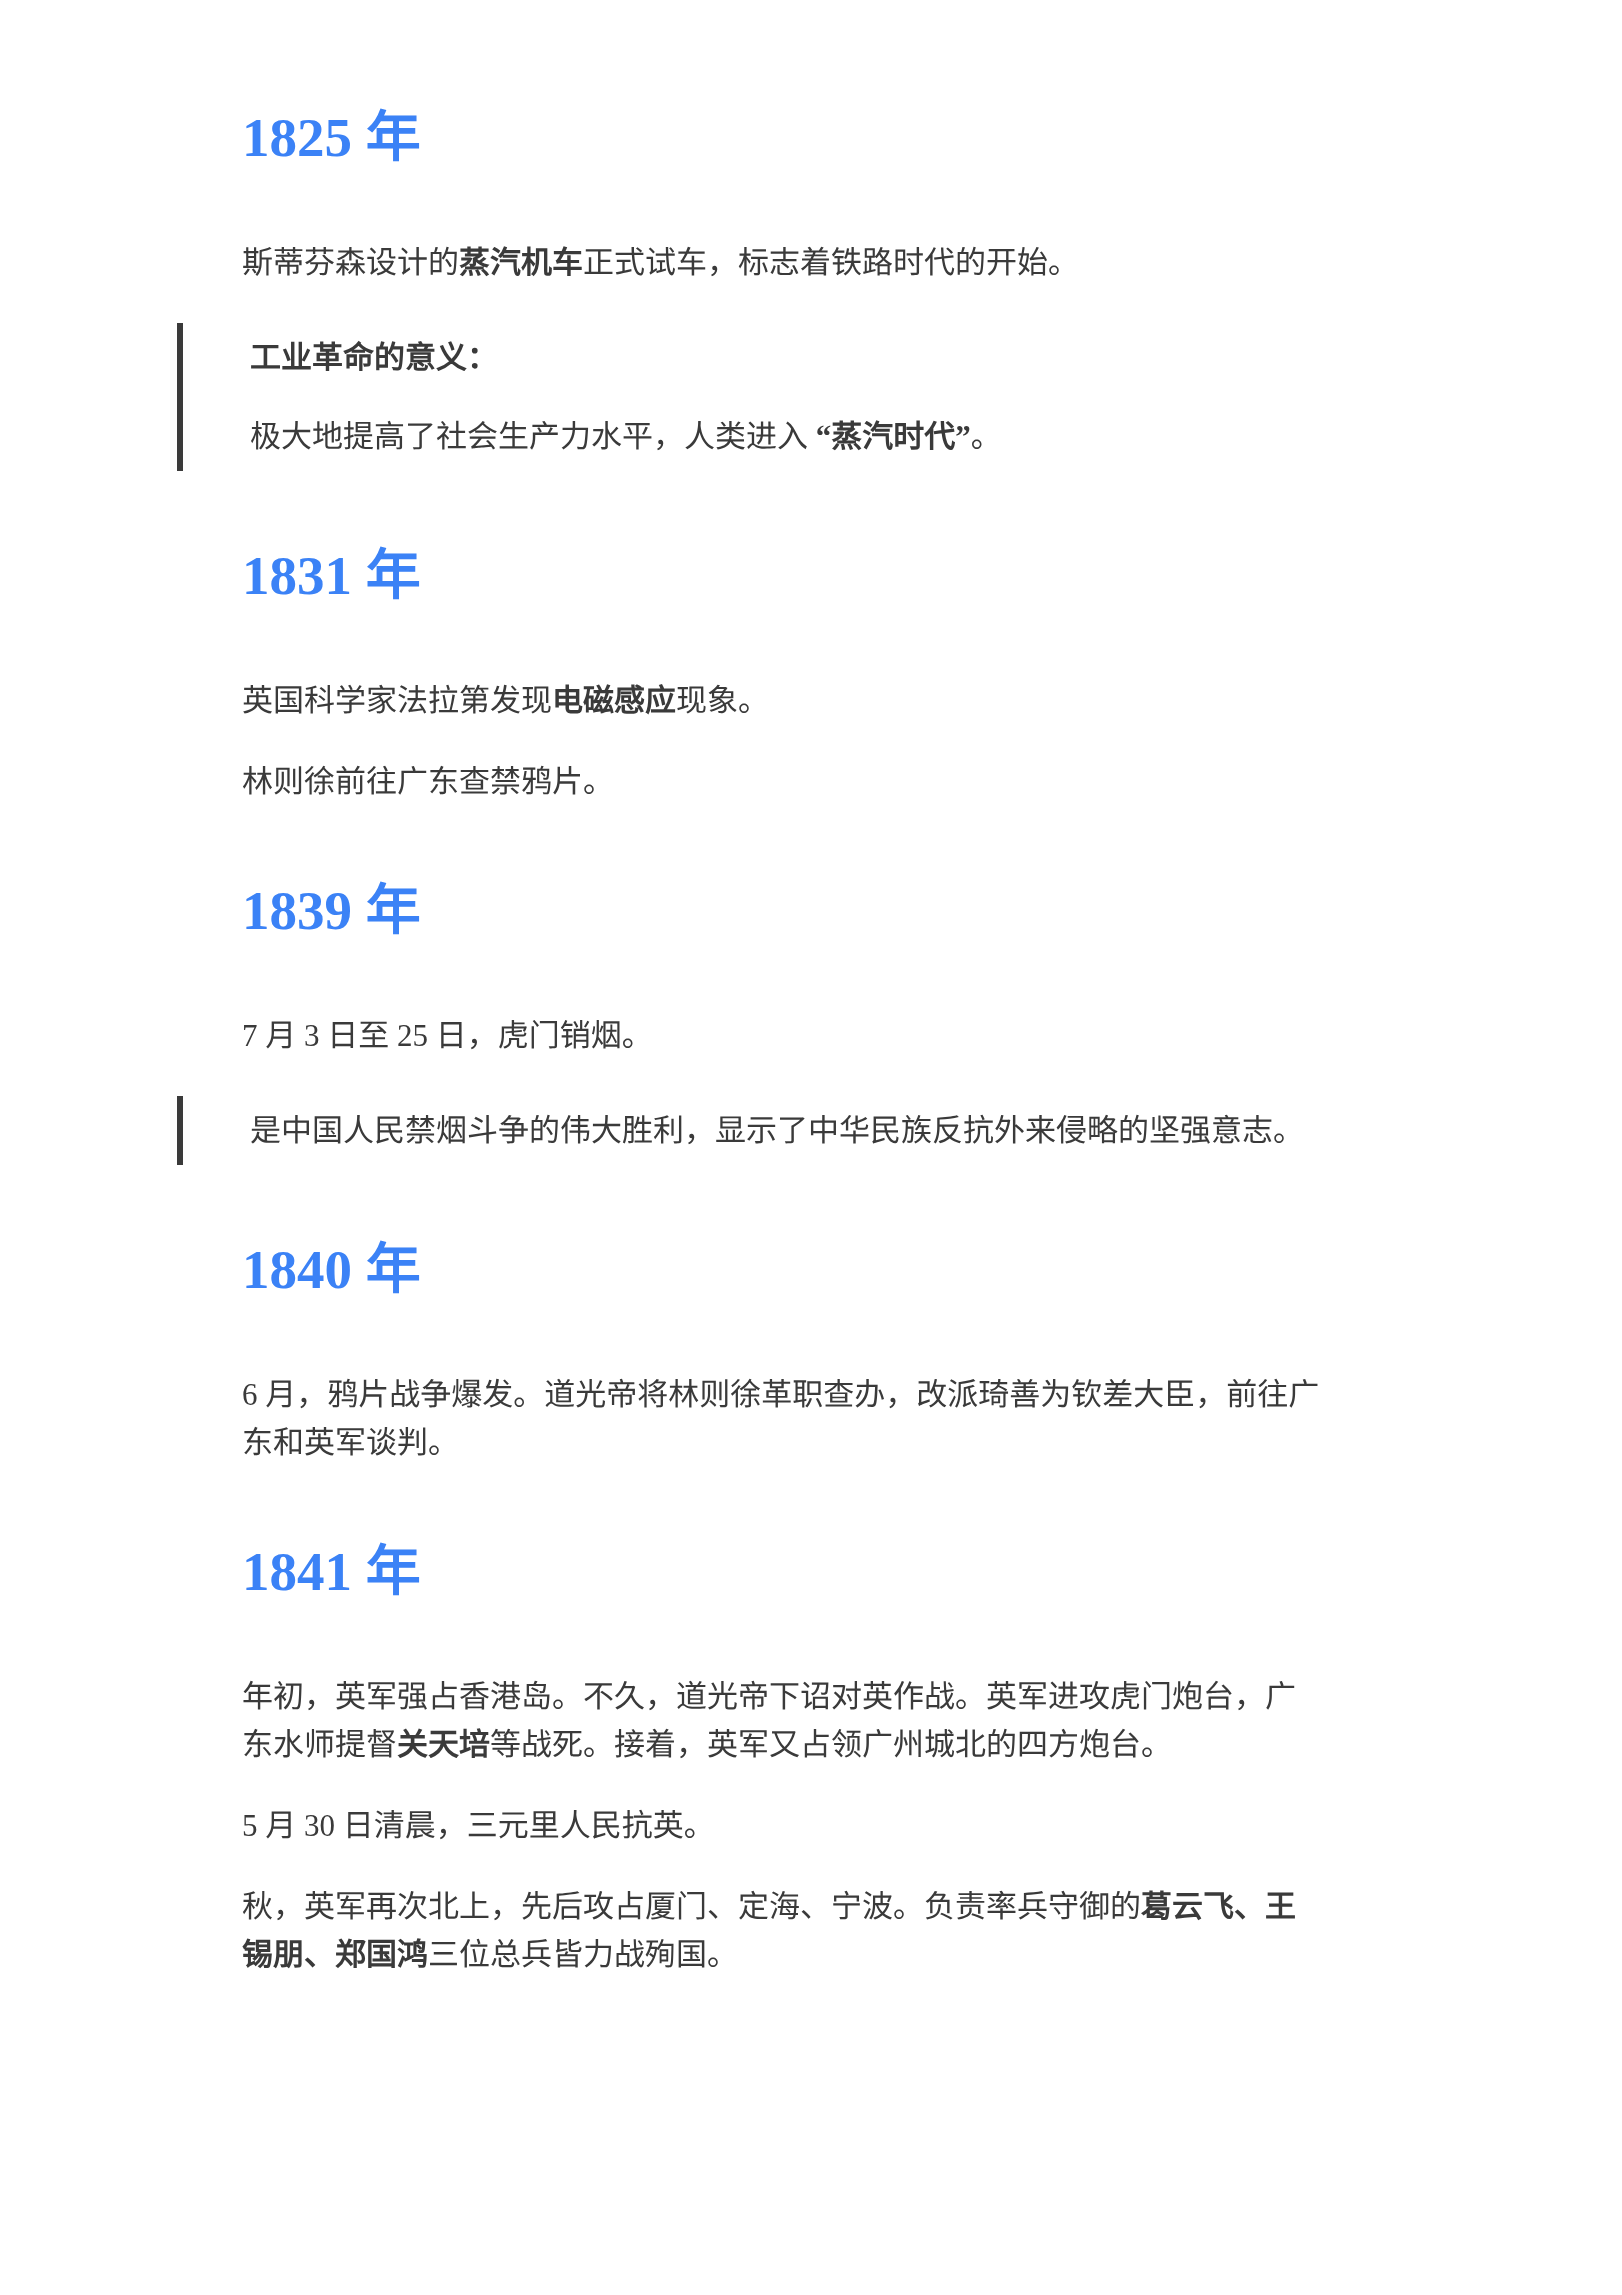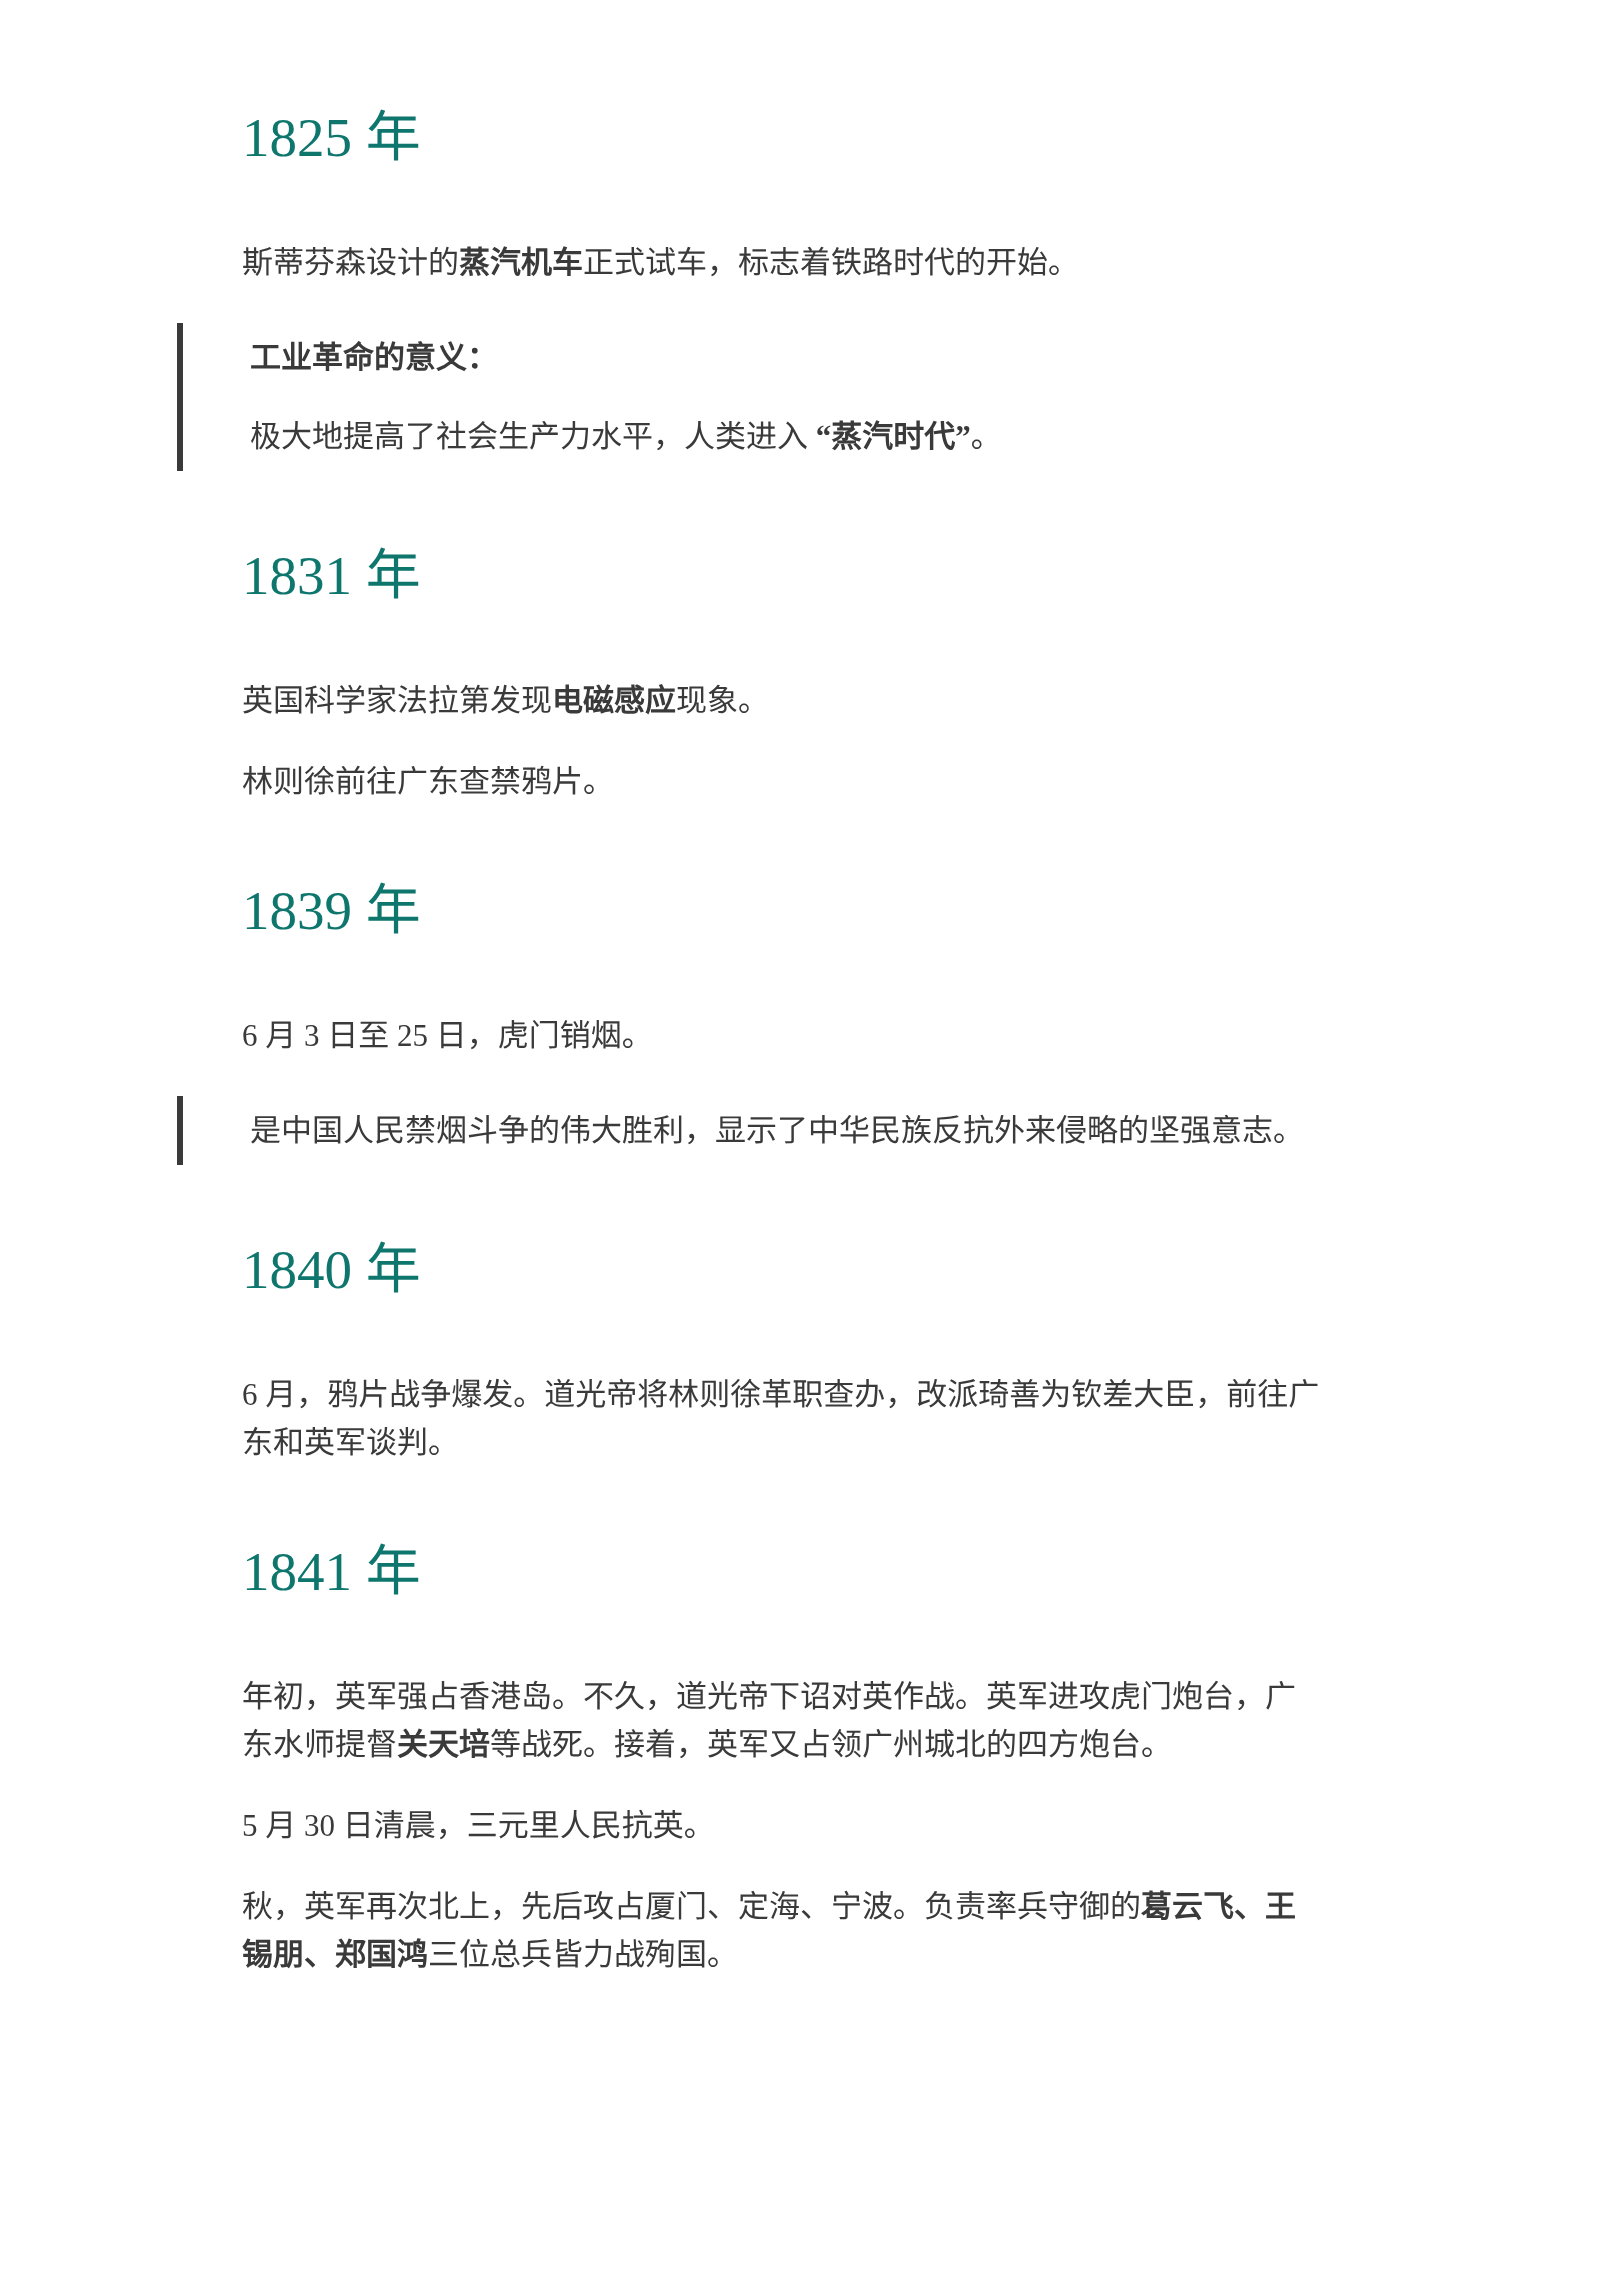--- a/index.html
+++ b/index.html
@@ -10,23 +10,23 @@
     margin: 0 auto;
     padding: 33px 242px 118px 242px;
     color: #3a3a3a;
     font-family: "Liberation Serif", "DejaVu Serif", serif;
     font-size: 31px;
     line-height: 48px;
   }
   .md h1 {
     font-size: 55px;
     line-height: 65px;
-    font-weight: 400;
+    font-weight: 700;
     margin: 72px 0 69px 0;
-    color: #0f766e;
+    color: #3b82f6;
   }
   .md p {
     margin: 33px 0;
   }
   .md blockquote {
     margin: 36px 0 36px -65px;
     border-left: 6.5px solid #3a3a3a;
     padding: 10.5px 0 10.5px 58px;
   }
   .md blockquote p {
@@ -67,21 +67,21 @@
 
   <section>
     <p>
         <span class="line"><span>林则徐前往广东查禁鸦片。</span></span>
       </p>
   </section>
 
   <section>
     <h1>1839 年</h1>
     <p>
-        <span class="line"><span>6 月 3 日至 25 日，虎门销烟。</span></span>
+        <span class="line"><span>7 月 3 日至 25 日，虎门销烟。</span></span>
       </p>
     <blockquote>
       <p>
           <span class="line"><span>是中国人民禁烟斗争的伟大胜利，显示了中华民族反抗外来侵略的坚强意志。</span></span>
         </p>
     </blockquote>
   </section>
 
   <section>
     <h1>1840 年</h1>

